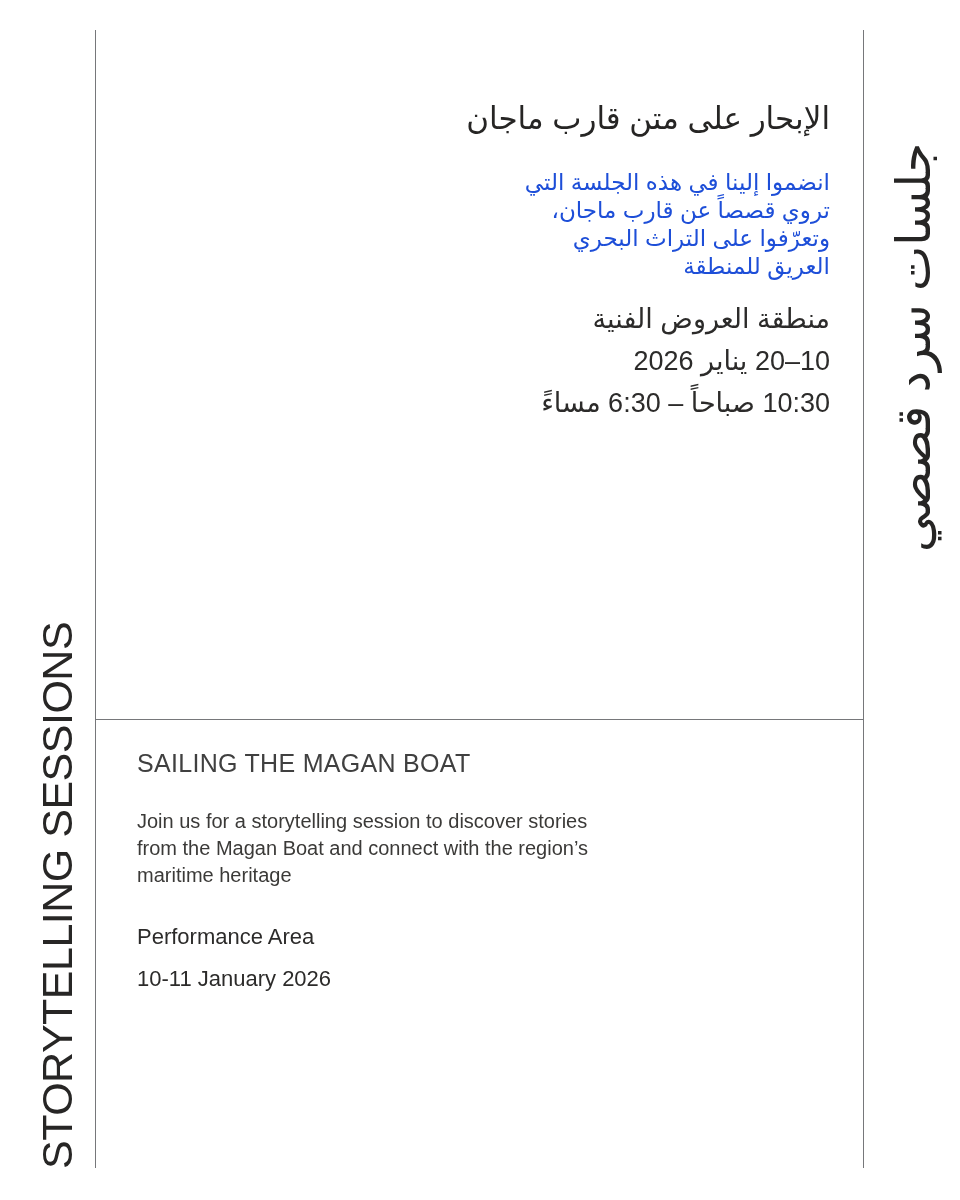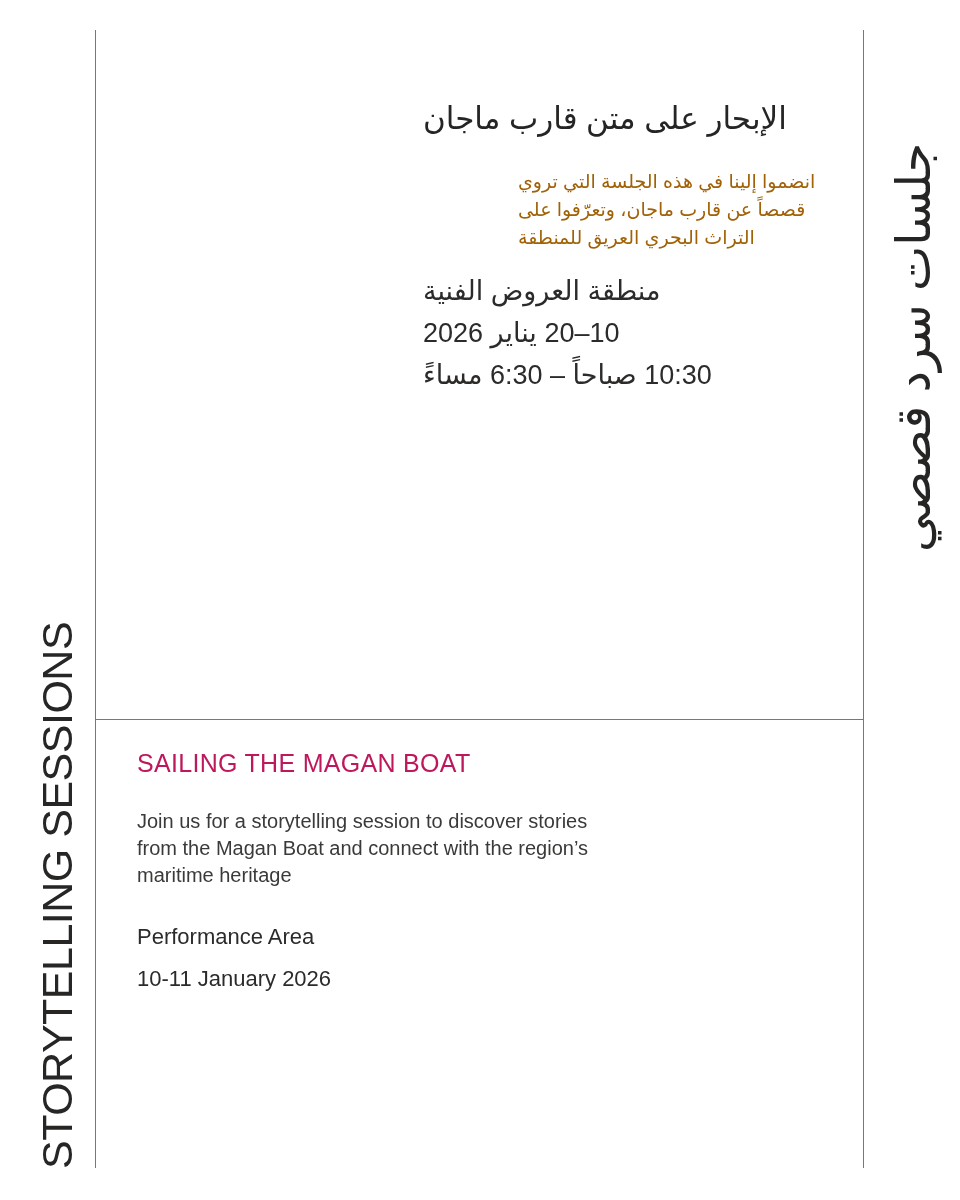--- a/index.html
+++ b/index.html
@@ -40,37 +40,37 @@
     top: 552px;
     font-size: 48px;
     line-height: 1.35;
     color: #262524;
   }
 
   
   .panel-ar {
     position: absolute;
     top: 97px;
-    left: 423px;
+    left: 410px;
     width: 420px;
-    text-align: left;
+    text-align: right;
   }
   .panel-ar h1 {
     font-size: 31px;
     line-height: 1.4;
     font-weight: 500;
     color: #262524;
   }
   .panel-ar p {
     width: 325px;
     margin-top: 28px;
-    font-size: 19px;
+    font-size: 23px;
     line-height: 28px;
     font-weight: 400;
-    color: #a16207;
+    color: #1d4ed8;
   }
   .panel-ar .details {
     margin-top: 18px;
     font-size: 27px;
     line-height: 42px;
     color: #2c2b2a;
   }
 
   
   .panel-en {
@@ -78,21 +78,21 @@
     top: 747px;
     left: 137px;
     width: 470px;
     text-align: left;
   }
   .panel-en h2 {
     font-size: 25px;
     line-height: 1.3;
     font-weight: 500;
     letter-spacing: 0.3px;
-    color: #be185d;
+    color: #404040;
   }
   .panel-en p {
     width: 452px;
     margin-top: 28px;
     font-size: 20px;
     line-height: 27px;
     font-weight: 400;
     color: #3b3a38;
   }
   .panel-en .details {

